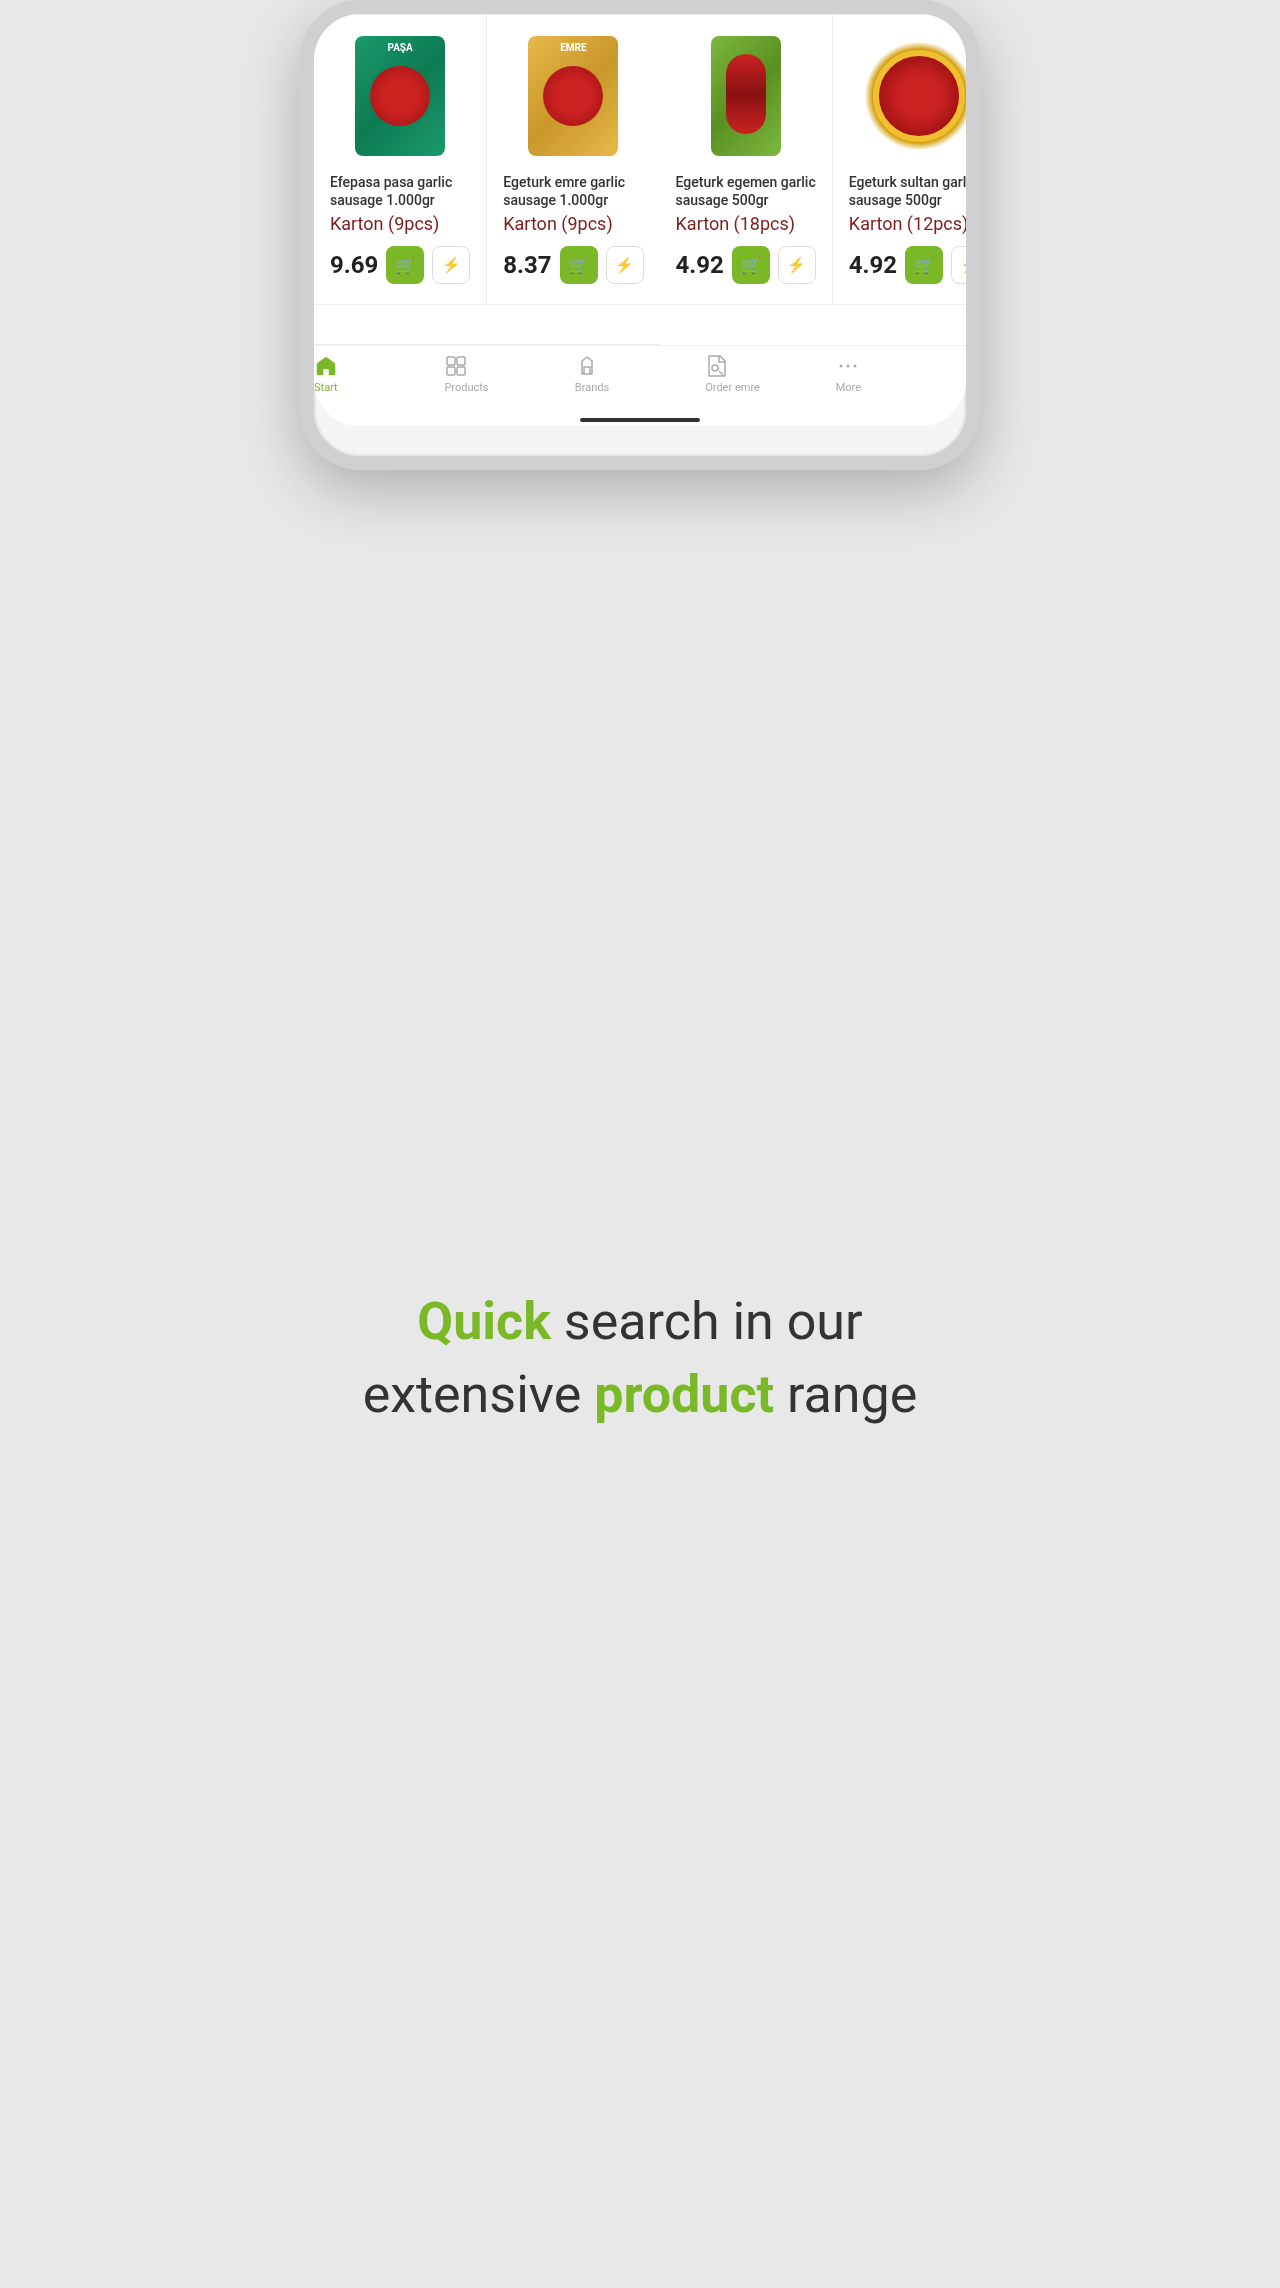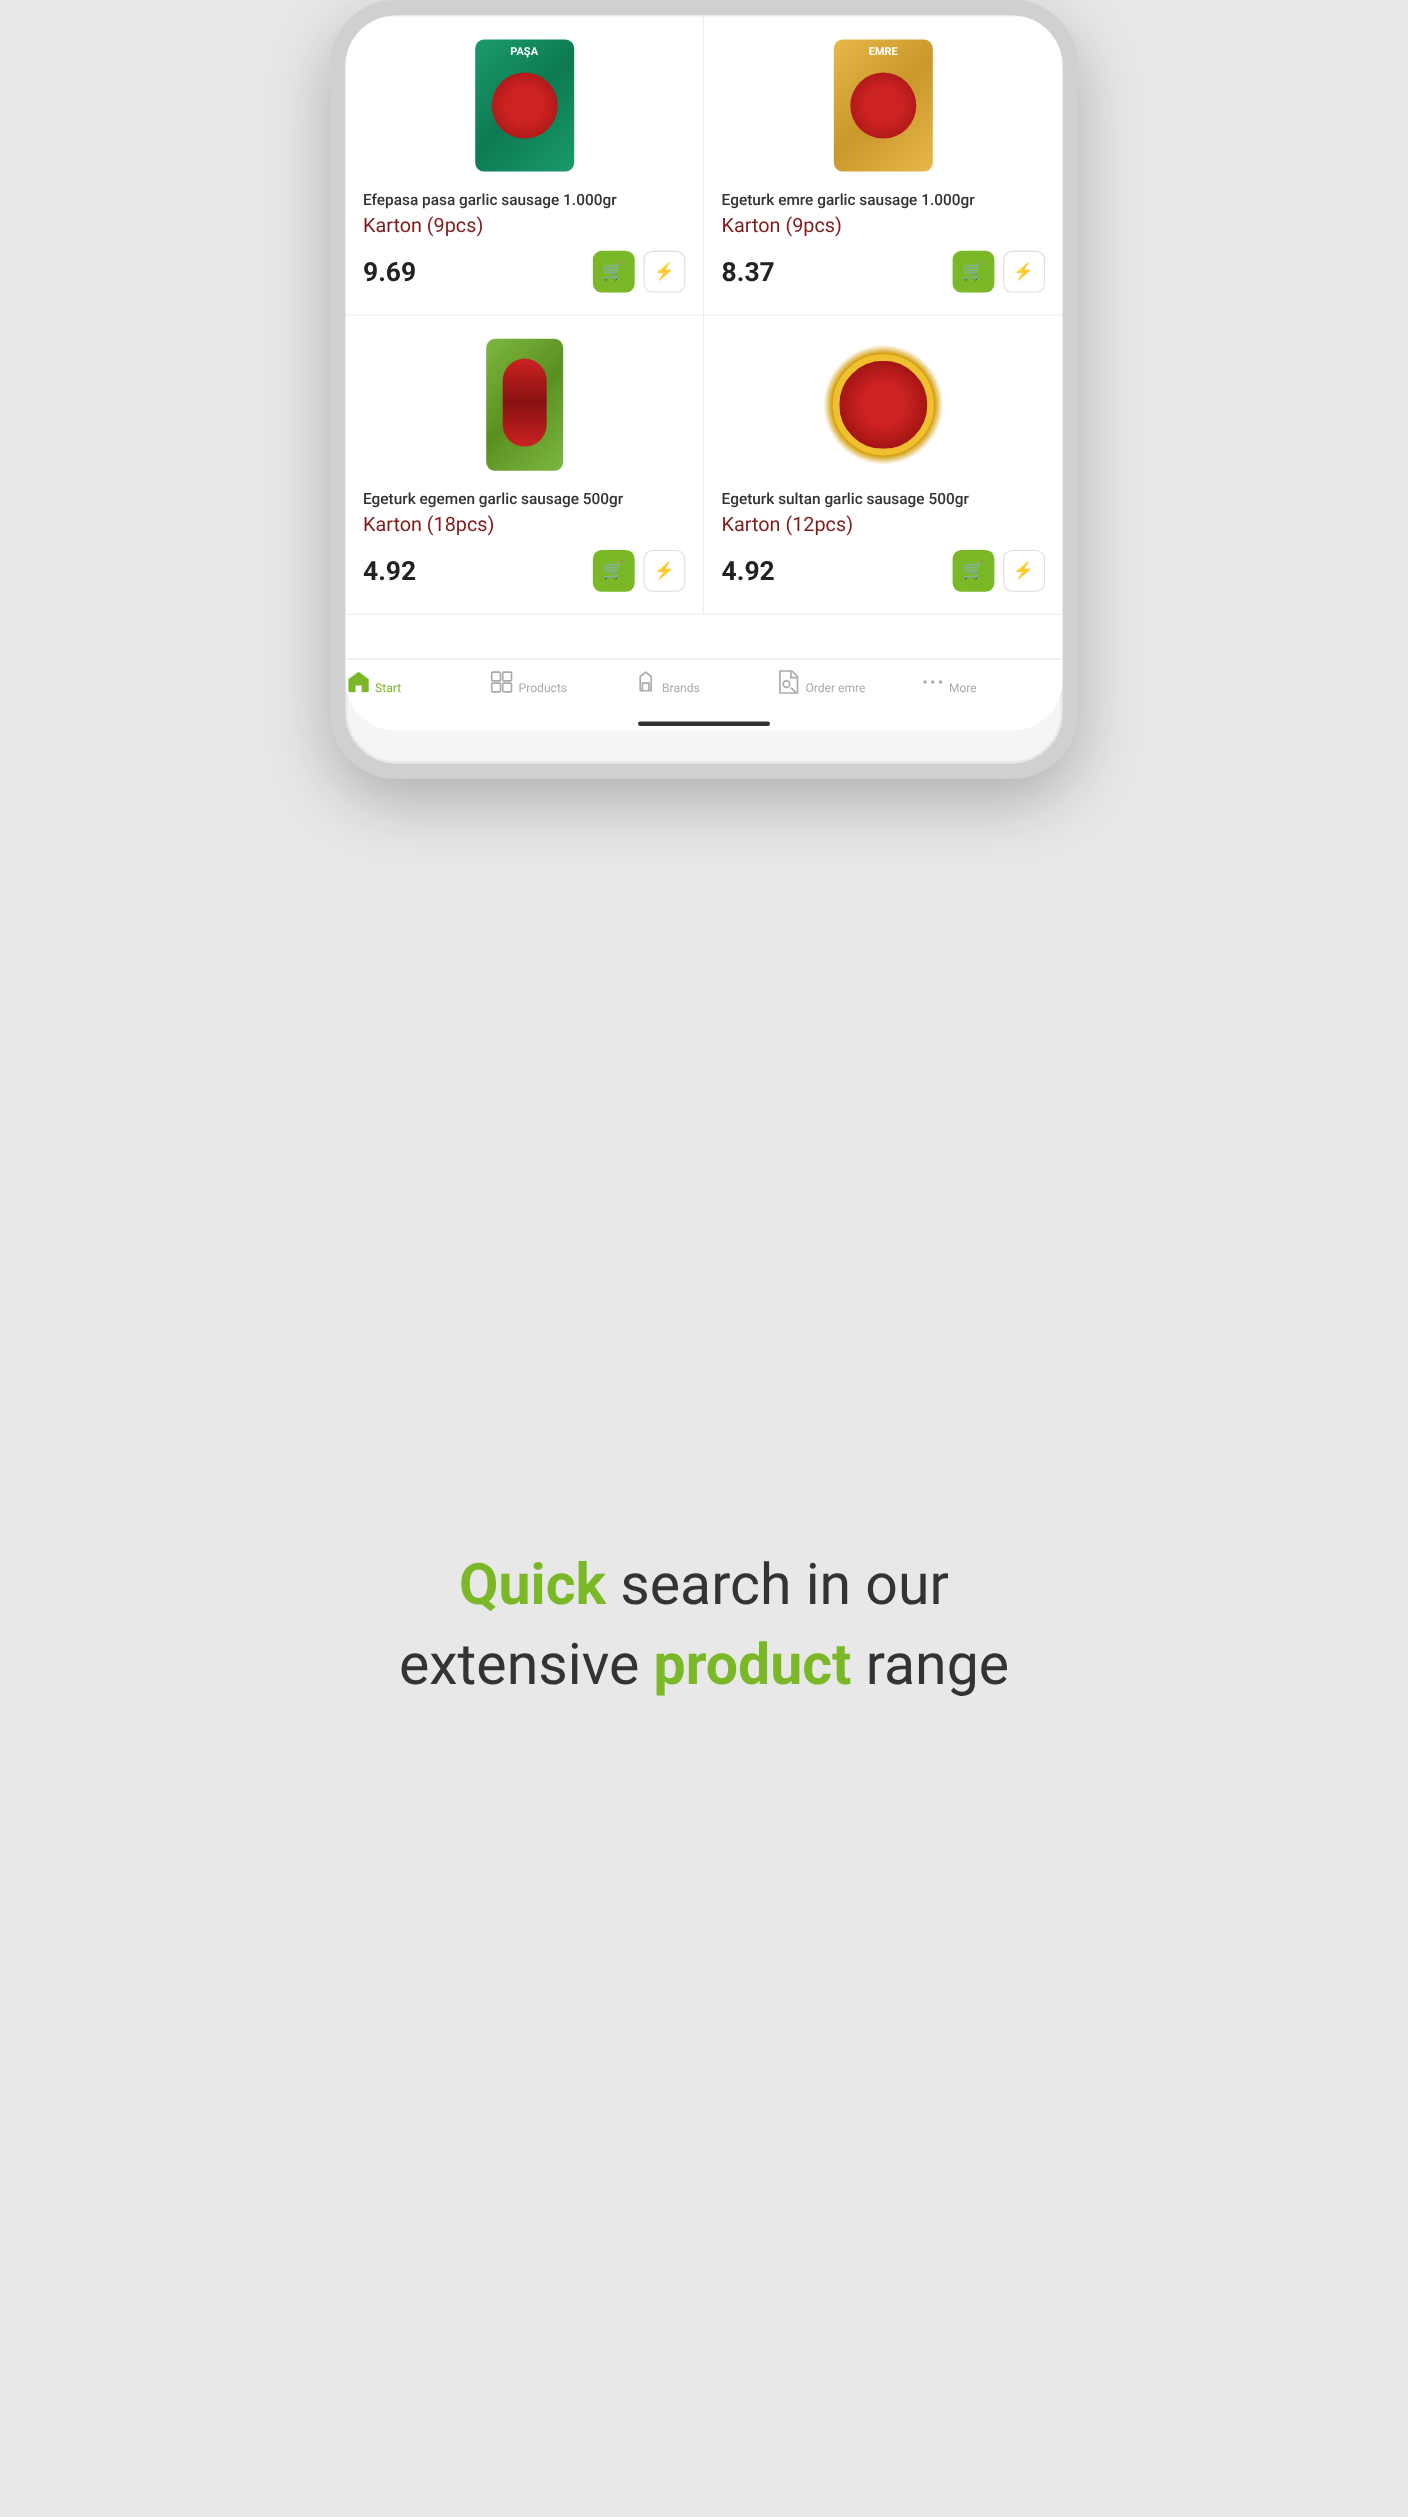--- a/index.html
+++ b/index.html
@@ -49,21 +49,21 @@
     .phone-screen {
       background: #fff;
       border-radius: 46px;
       overflow: hidden;
       margin: 0;
     }
 
     
     .product-grid {
       display: grid;
-      grid-template-columns: 1fr 1fr;
+      grid-template-columns: 1fr 1fr 1fr 1fr;
       border-top: 1px solid #eee;
     }
 
     .product-card {
       padding: 16px 16px 20px;
       border-right: 1px solid #eee;
       border-bottom: 1px solid #eee;
     }
     .product-card:nth-child(even) {
       border-right: none;
@@ -244,22 +244,22 @@
     .bottom-nav {
       display: flex;
       border-top: 1px solid #eee;
       background: #fff;
       padding: 8px 0 16px;
     }
 
     .nav-item {
       flex: 1;
       display: flex;
-      flex-direction: row;
-      align-items: flex-end;
+      flex-direction: column;
+      align-items: flex-start;
       gap: 3px;
       cursor: pointer;
     }
 
     .nav-label {
       font-size: 11px;
       color: #aaa;
     }
 
     .nav-label.active {

